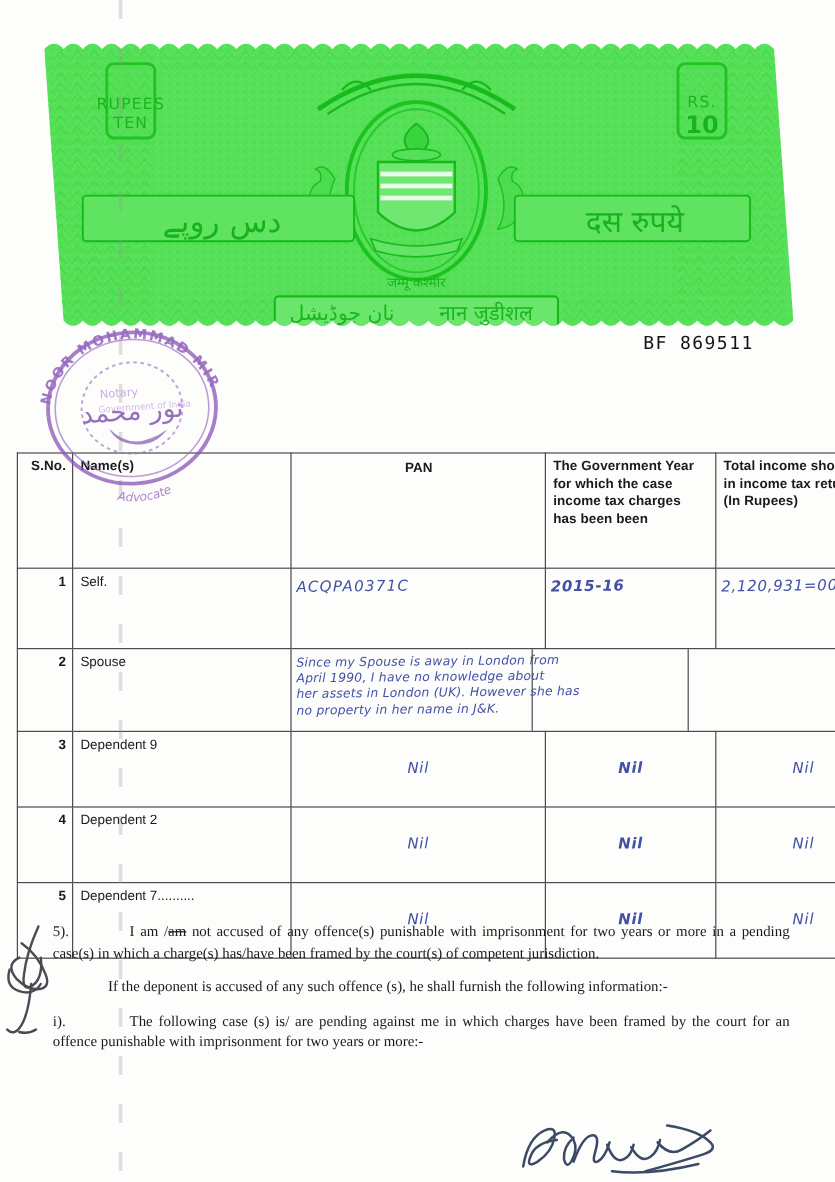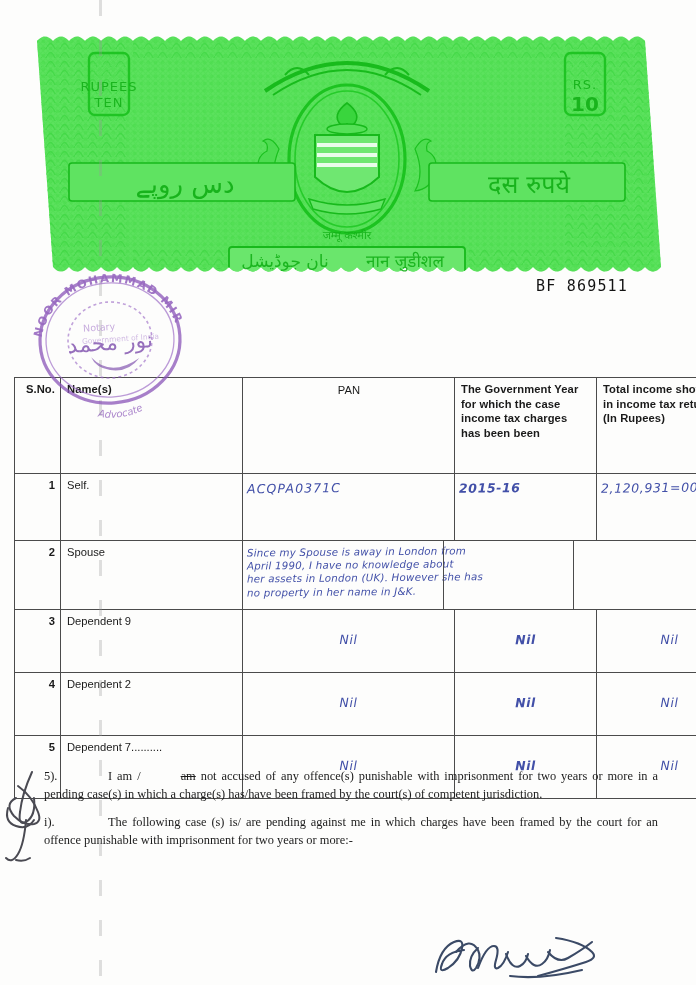--- a/index.html
+++ b/index.html
@@ -58,21 +58,21 @@
     line-height:1.30;
     color:#1a1a1a;
     position:relative;
   }
   .c-sno{width:34px;text-align:right;}
   .c-name{width:170px;}
   .c-pan{width:200px;text-align:center;}
   .c-fy{width:130px;font-weight:bold;}
   .c-inc{width:134px;}
   tr.hdr td{height:86px;font-weight:600;letter-spacing:.1px;}
-  tr.hdr td.c-pan{vertical-align:top;padding-top:5px;font-weight:400;}
+  tr.hdr td.c-pan{vertical-align:top;padding-top:5px;font-weight:700;}
   tr.r1 td{height:58px;}
   tr.r2 td{height:60px;}
   tr.r3 td,tr.r4 td,tr.r5 td{height:54px;}
   td.c-sno{font-weight:600;}
   td.c-name{font-weight:400;}
   
   .hw{
     font-family:"DejaVu Sans", sans-serif;
     color:#4250a8;
     font-size:12.5px;
@@ -94,21 +94,21 @@
   
   #paras{
     position:absolute;left:44px;top:768px;width:614px;z-index:4;
     font-family:"Liberation Serif", serif;
     font-size:12.4px;line-height:1.42;text-align:justify;
     color:#1b1b1b;
   }
   #paras p{margin:0 0 11px 0;}
   .indent{display:inline-block;width:34px;}
   .indent-sm{display:inline-block;width:46px;}
-  .strike{text-decoration:line-through;margin-left:40px;}
+  .strike{text-decoration:line-through;}
   .lead{display:inline-block;width:30px;}
   
   #sig-bottom{position:absolute;left:428px;top:928px;width:180px;height:58px;z-index:5;}
   #sig-left{position:absolute;left:2px;top:768px;width:56px;height:110px;z-index:5;}
   svg{overflow:visible;}
 </style>
 </head>
 <body>
 
 <div id="page">
@@ -324,20 +324,21 @@
             <span class="cell-hw hw">Nil</span>
           </td>
         </tr>
       </tbody>
     </table>
   </div>
 
   <div id="paras">
     <p><span class="lead">5).</span><span class="indent"></span><span>I am /</span><span class="strike">am</span><span> not accused of any offence(s) punishable with imprisonment for two years or more in a pending case(s) in which a charge(s) has/have been framed by the court(s) of competent jurisdiction.</span></p>
 
+    <p><span class="indent-sm"></span><span>If the deponent is accused of any such offence (s), he shall furnish the following information:-</span></p>
 
     <p><span class="lead">i).</span><span class="indent"></span><span>The following case (s) is/ are pending against me in which charges have been framed by the court for an offence punishable with imprisonment for two years or more:-</span></p>
   </div>
 
   <div id="sig-bottom">
     <svg viewBox="0 0 180 58" width="180" height="58">
       <g fill="none" stroke="#3b4a66" stroke-width="2.1" stroke-linecap="round" stroke-linejoin="round">
         <path d="M8 44 q4 -24 18 -30 q10 -4 8 6 q-2 12 -14 20 q-10 6 -6 -4 q4 -12 22 -14"></path>
         <path d="M28 24 q14 -16 22 -2 q4 8 -2 18 q-4 6 -6 -2 q-1 -10 8 -18"></path>
         <path d="M50 40 q8 -22 16 -22 q6 0 2 14 q-3 10 2 8 q6 -3 10 -16"></path>

